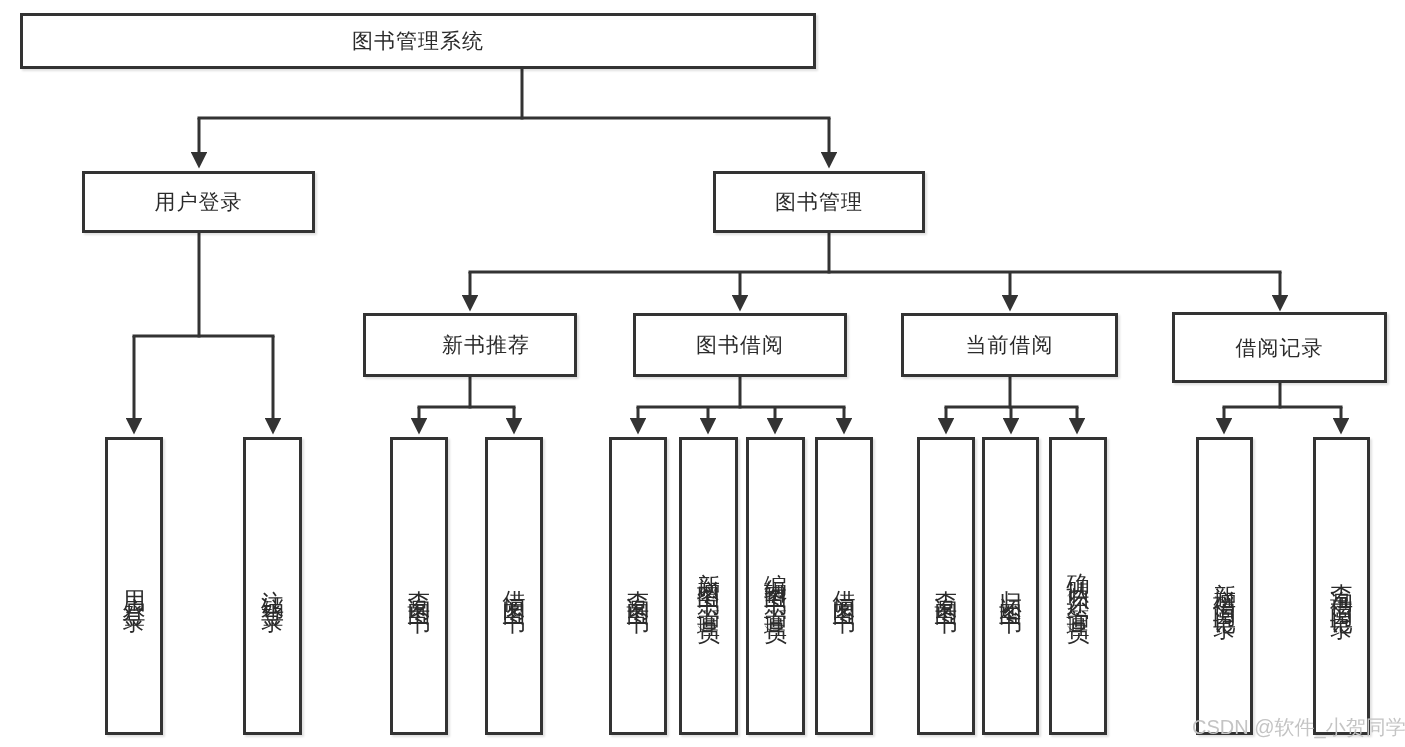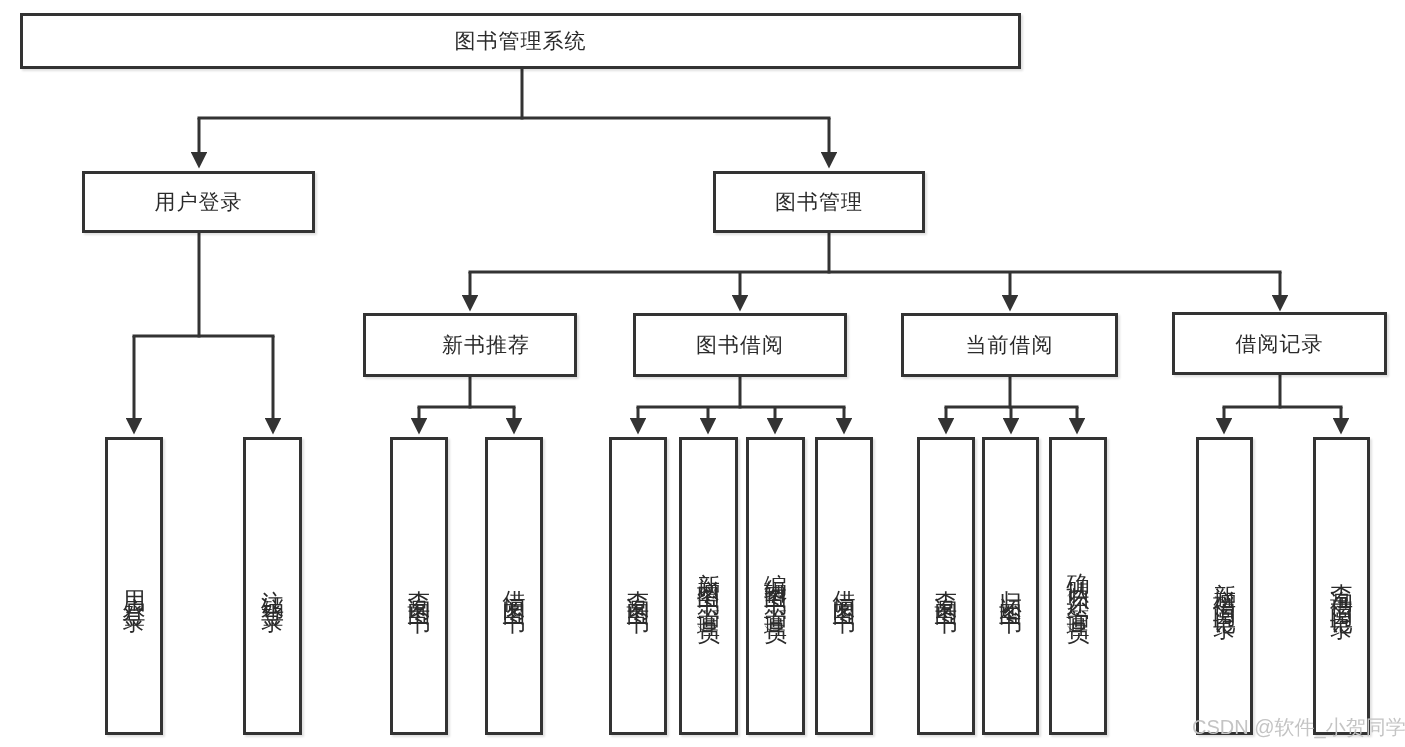--- a/index.html
+++ b/index.html
@@ -33,27 +33,27 @@
   .h-node{font-size:21px;letter-spacing:1px;}
   .v-node{font-size:23px;}
   .v-node .vtext{
     writing-mode:vertical-rl;
     text-orientation:mixed;
     letter-spacing:7px;
     line-height:1;
     white-space:nowrap;
   }
   
-  .n-root   {left:20px; top:13px; width:1001px;height:56px;}
+  .n-root   {left:20px; top:13px; width:796px;height:56px;}
   .n-user   {left:82px; top:171px;width:233px; height:62px;}
   .n-book   {left:713px;top:171px;width:212px; height:62px;}
   .n-newrec {left:363px;top:313px;width:214px; height:64px;padding-left:32px;}
   .n-borrow {left:633px;top:313px;width:214px; height:64px;}
   .n-current{left:901px;top:313px;width:217px; height:64px;}
-  .n-records{left:1172px;top:312px;width:215px;height:63px;}
+  .n-records{left:1172px;top:312px;width:215px;height:71px;}
   
   .leaf{top:437px;height:298px;}
   .l-u1{left:105px; width:58px;}
   .l-u2{left:243px; width:59px;}
   .l-n1{left:390px; width:58px;}
   .l-n2{left:485px; width:58px;}
   .l-b1{left:609px; width:58px;}
   .l-b2{left:679px; width:59px;}
   .l-b3{left:746px; width:59px;}
   .l-b4{left:815px; width:58px;}

